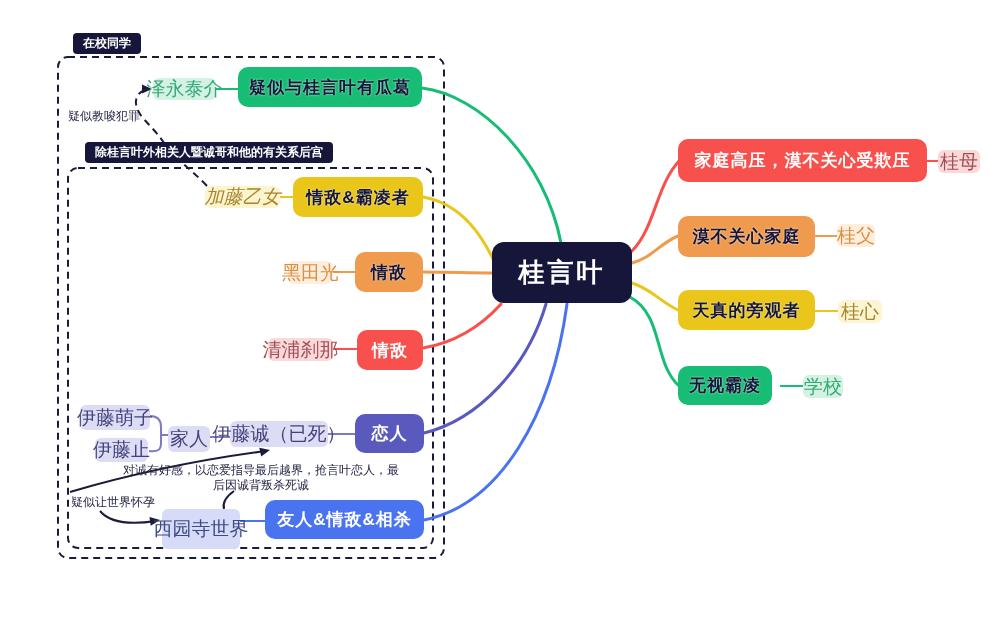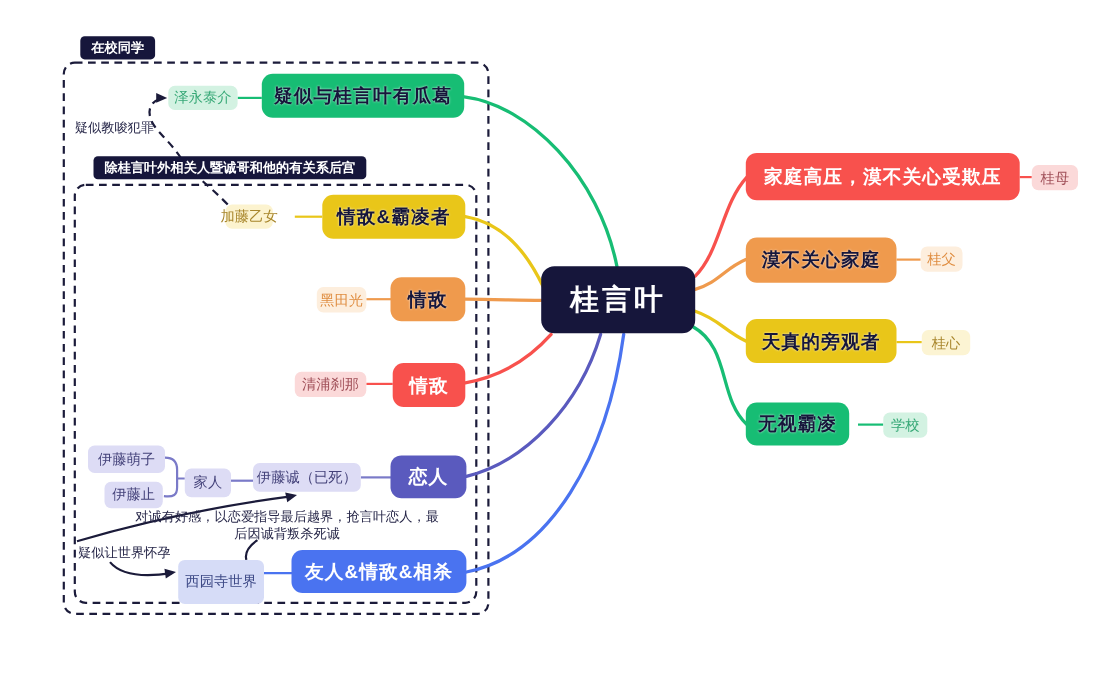--- a/index.html
+++ b/index.html
@@ -9,21 +9,21 @@
   }
   #wires{position:absolute;left:0;top:0;width:1000px;height:622px;z-index:1;}
   .node{
     position:absolute;z-index:3;display:flex;align-items:center;justify-content:center;
     border-radius:10px;font-weight:bold;font-size:17px;letter-spacing:1px;
     box-sizing:border-box;white-space:nowrap;
   }
   .node.halo{text-shadow:0 0 2px rgba(255,255,255,.85);}
   .chip{
     position:absolute;z-index:3;display:flex;align-items:center;justify-content:center;
-    border-radius:6px;font-size:13px;box-sizing:border-box;white-space:nowrap;
+    border-radius:6px;font-size:19px;box-sizing:border-box;white-space:nowrap;
   }
   .center-node{
     position:absolute;z-index:4;display:flex;align-items:center;justify-content:center;
     border-radius:12px;font-weight:bold;font-size:26px;letter-spacing:3px;white-space:nowrap;
   }
   .grouplabel{
     position:absolute;z-index:5;display:flex;align-items:center;justify-content:center;
     border-radius:4px;font-size:12px;font-weight:bold;padding:0 10px;white-space:nowrap;
   }
   .note{
@@ -76,21 +76,21 @@
 
   <div class="grouplabel" style="left: 73px; top: 33px; height: 21px; background-color: rgb(22, 22, 59); color: rgb(255, 255, 255);">在校同学</div>
   <div class="grouplabel" style="left: 85px; top: 142px; height: 21px; background-color: rgb(22, 22, 59); color: rgb(255, 255, 255);">除桂言叶外相关人暨诚哥和他的有关系后宫</div>
 
   <div class="center-node" style="left: 492px; top: 242px; width: 140px; height: 61px; background-color: rgb(22, 22, 59); color: rgb(255, 255, 255);">桂言叶</div>
 
   <div class="node halo" style="left: 238px; top: 67px; width: 184px; height: 40px; background-color: rgb(23, 189, 116); color: rgb(22, 22, 59);">疑似与桂言叶有瓜葛</div>
   <div class="chip" style="left: 153px; top: 78px; width: 63px; height: 22px; background-color: rgb(211, 242, 226); color: rgb(54, 168, 118);">泽永泰介</div>
 
   <div class="node halo" style="left: 293px; top: 177px; width: 130px; height: 40px; background-color: rgb(233, 198, 25); color: rgb(22, 22, 59);">情敌&amp;霸凌者</div>
-  <div class="chip" style="left: 205px; top: 186px; width: 43px; height: 22px; background-color: rgb(252, 243, 207); color: rgb(168, 134, 44);">加藤乙女</div>
+  <div class="chip" style="left: 205px; top: 186px; width: 75px; height: 22px; background-color: rgb(252, 243, 207); color: rgb(168, 134, 44); font-style: italic;">加藤乙女</div>
 
   <div class="node halo" style="left: 355px; top: 252px; width: 68px; height: 40px; background-color: rgb(239, 154, 77); color: rgb(22, 22, 59);">情敌</div>
   <div class="chip" style="left: 288px; top: 261px; width: 45px; height: 23px; background-color: rgb(253, 238, 221); color: rgb(223, 140, 63);">黑田光</div>
 
   <div class="node" style="left: 357px; top: 330px; width: 66px; height: 40px; background-color: rgb(248, 81, 77); color: rgb(255, 255, 255);">情敌</div>
   <div class="chip" style="left: 268px; top: 338px; width: 65px; height: 23px; background-color: rgb(251, 217, 217); color: rgb(160, 79, 88);">清浦刹那</div>
 
   <div class="node" style="left: 355px; top: 414px; width: 69px; height: 39px; background-color: rgb(90, 90, 190); color: rgb(255, 255, 255);">恋人</div>
   <div class="chip" style="left: 80px; top: 405px; width: 70px; height: 25px; background-color: rgb(221, 220, 245); color: rgb(68, 66, 122);">伊藤萌子</div>
   <div class="chip" style="left: 95px; top: 438px; width: 53px; height: 24px; background-color: rgb(221, 220, 245); color: rgb(68, 66, 122);">伊藤止</div>

